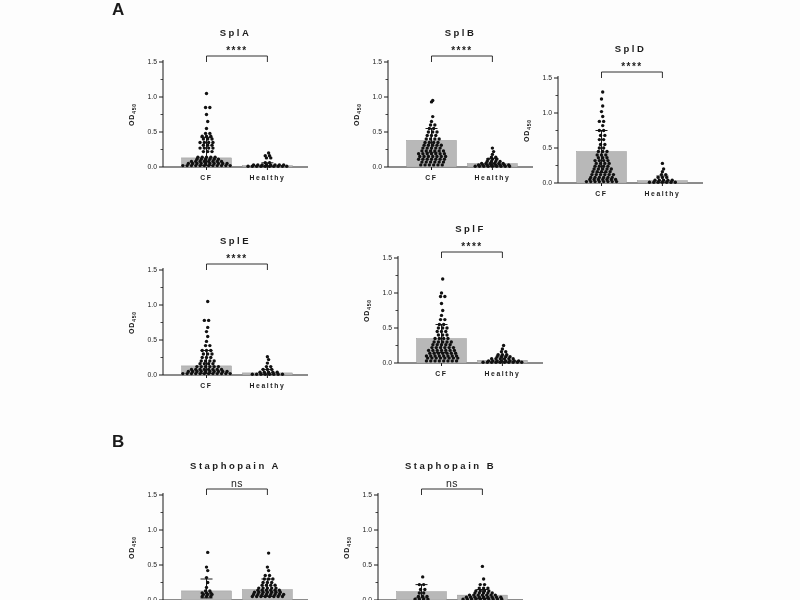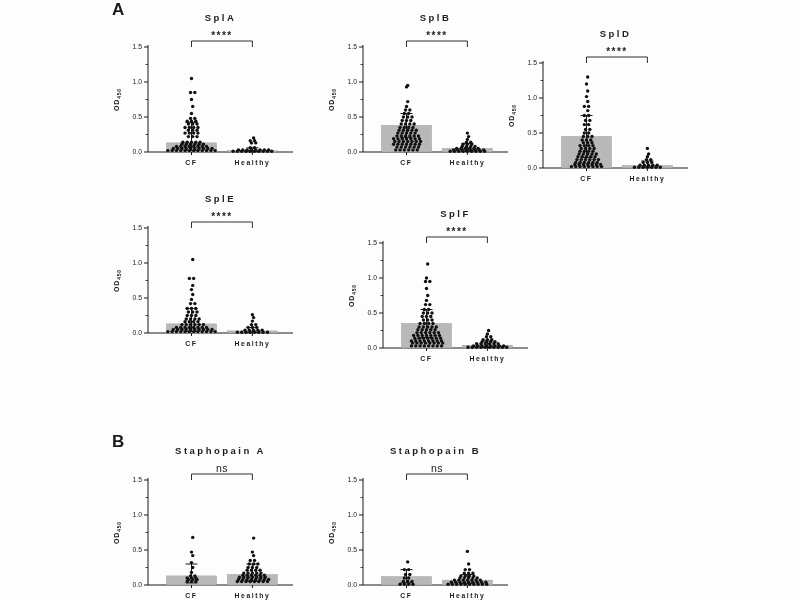--- a/index.html
+++ b/index.html
@@ -4,21 +4,21 @@
 <style>
   html,body{margin:0;padding:0;background:#ffffff;}
   .stage{
     position:relative;width:800px;height:600px;background:#fdfdfd;
     font-family:"Liberation Sans", sans-serif;overflow:hidden;
   }
   .panel-label{
     position:absolute;font-size:17px;font-weight:700;color:#1a1a1a;
     letter-spacing:0.5px;
   }
-  figure.chart{position:absolute;margin:0;padding:0;width:212px;height:172px;}
+  figure.chart{position:absolute;margin:15px;padding:0;width:212px;height:172px;}
   svg text{fill:#1c1c1c;}
   .chart-title{font-size:9.5px;font-weight:700;letter-spacing:2.5px;}
   .sig-stars{font-size:10px;font-weight:700;letter-spacing:1.5px;}
   .sig-ns{font-size:10.5px;font-weight:400;letter-spacing:0.5px;}
   .tick-label{font-size:6.8px;}
   .cat-label{font-size:6.8px;font-weight:700;letter-spacing:1.6px;}
   .y-axis-label{font-size:7px;font-weight:700;letter-spacing:0.8px;}
   .y-axis-sub{font-size:5px;font-weight:700;}
 </style>
 </head>
@@ -154,21 +154,21 @@
             <circle cx="146.45" cy="134.9" r="1.7"></circle>
             <circle cx="150.74999999999997" cy="134.9" r="1.7"></circle>
             <circle cx="145.24999999999997" cy="132.8" r="1.7"></circle>
             <circle cx="149.54999999999998" cy="132.8" r="1.7"></circle>
             <circle cx="148.59999999999997" cy="130" r="1.7"></circle>
           </g>
           <line x1="147.39999999999998" y1="144" x2="147.39999999999998" y2="147" stroke="#1a1a1a" stroke-width="1"></line>
           <text x="147.39999999999998" y="157" text-anchor="middle" class="cat-label">Healthy</text>
         </g>
       </svg></figure>
-  <figure class="chart" style="left:320px;top:8px"><svg width="212" height="172" viewBox="0 0 212 172">
+  <figure class="chart" style="left:330px;top:8px"><svg width="212" height="172" viewBox="0 0 212 172">
         <text x="115.5" y="13" text-anchor="middle" class="chart-title">SplB</text>
         <path d="M 86.5 39 L 86.5 33 L 147.39999999999998 33 L 147.39999999999998 39" fill="none" stroke="#1a1a1a" stroke-width="0.9"></path>
         <text x="116.94999999999999" y="30.5" text-anchor="middle" class="sig-stars">****</text>
         <line x1="43" y1="37" x2="43" y2="144" stroke="#1a1a1a" stroke-width="1"></line>
         <line x1="43" y1="144" x2="188" y2="144" stroke="#1a1a1a" stroke-width="1"></line>
         <line x1="39" y1="144" x2="43" y2="144" stroke="#1a1a1a" stroke-width="1"></line>
         <text x="37" y="146.4" text-anchor="end" class="tick-label">0.0</text>
         <line x1="39" y1="109" x2="43" y2="109" stroke="#1a1a1a" stroke-width="1"></line>
         <text x="37" y="111.4" text-anchor="end" class="tick-label">0.5</text>
         <line x1="39" y1="74" x2="43" y2="74" stroke="#1a1a1a" stroke-width="1"></line>
@@ -434,21 +434,21 @@
             <circle cx="146.45" cy="135.6" r="1.7"></circle>
             <circle cx="150.74999999999997" cy="135.6" r="1.7"></circle>
             <circle cx="147.39999999999998" cy="132.8" r="1.7"></circle>
             <circle cx="148.59999999999997" cy="130" r="1.7"></circle>
             <circle cx="147.39999999999998" cy="124.4" r="1.7"></circle>
           </g>
           <line x1="147.39999999999998" y1="144" x2="147.39999999999998" y2="147" stroke="#1a1a1a" stroke-width="1"></line>
           <text x="147.39999999999998" y="157" text-anchor="middle" class="cat-label">Healthy</text>
         </g>
       </svg></figure>
-  <figure class="chart" style="left:105px;top:189px"><svg width="212" height="172" viewBox="0 0 212 172">
+  <figure class="chart" style="left:105px;top:216px"><svg width="212" height="172" viewBox="0 0 212 172">
         <text x="115.5" y="13" text-anchor="middle" class="chart-title">SplE</text>
         <path d="M 86.5 39 L 86.5 33 L 147.39999999999998 33 L 147.39999999999998 39" fill="none" stroke="#1a1a1a" stroke-width="0.9"></path>
         <text x="116.94999999999999" y="30.5" text-anchor="middle" class="sig-stars">****</text>
         <line x1="43" y1="37" x2="43" y2="144" stroke="#1a1a1a" stroke-width="1"></line>
         <line x1="43" y1="144" x2="188" y2="144" stroke="#1a1a1a" stroke-width="1"></line>
         <line x1="39" y1="144" x2="43" y2="144" stroke="#1a1a1a" stroke-width="1"></line>
         <text x="37" y="146.4" text-anchor="end" class="tick-label">0.0</text>
         <line x1="39" y1="109" x2="43" y2="109" stroke="#1a1a1a" stroke-width="1"></line>
         <text x="37" y="111.4" text-anchor="end" class="tick-label">0.5</text>
         <line x1="39" y1="74" x2="43" y2="74" stroke="#1a1a1a" stroke-width="1"></line>

